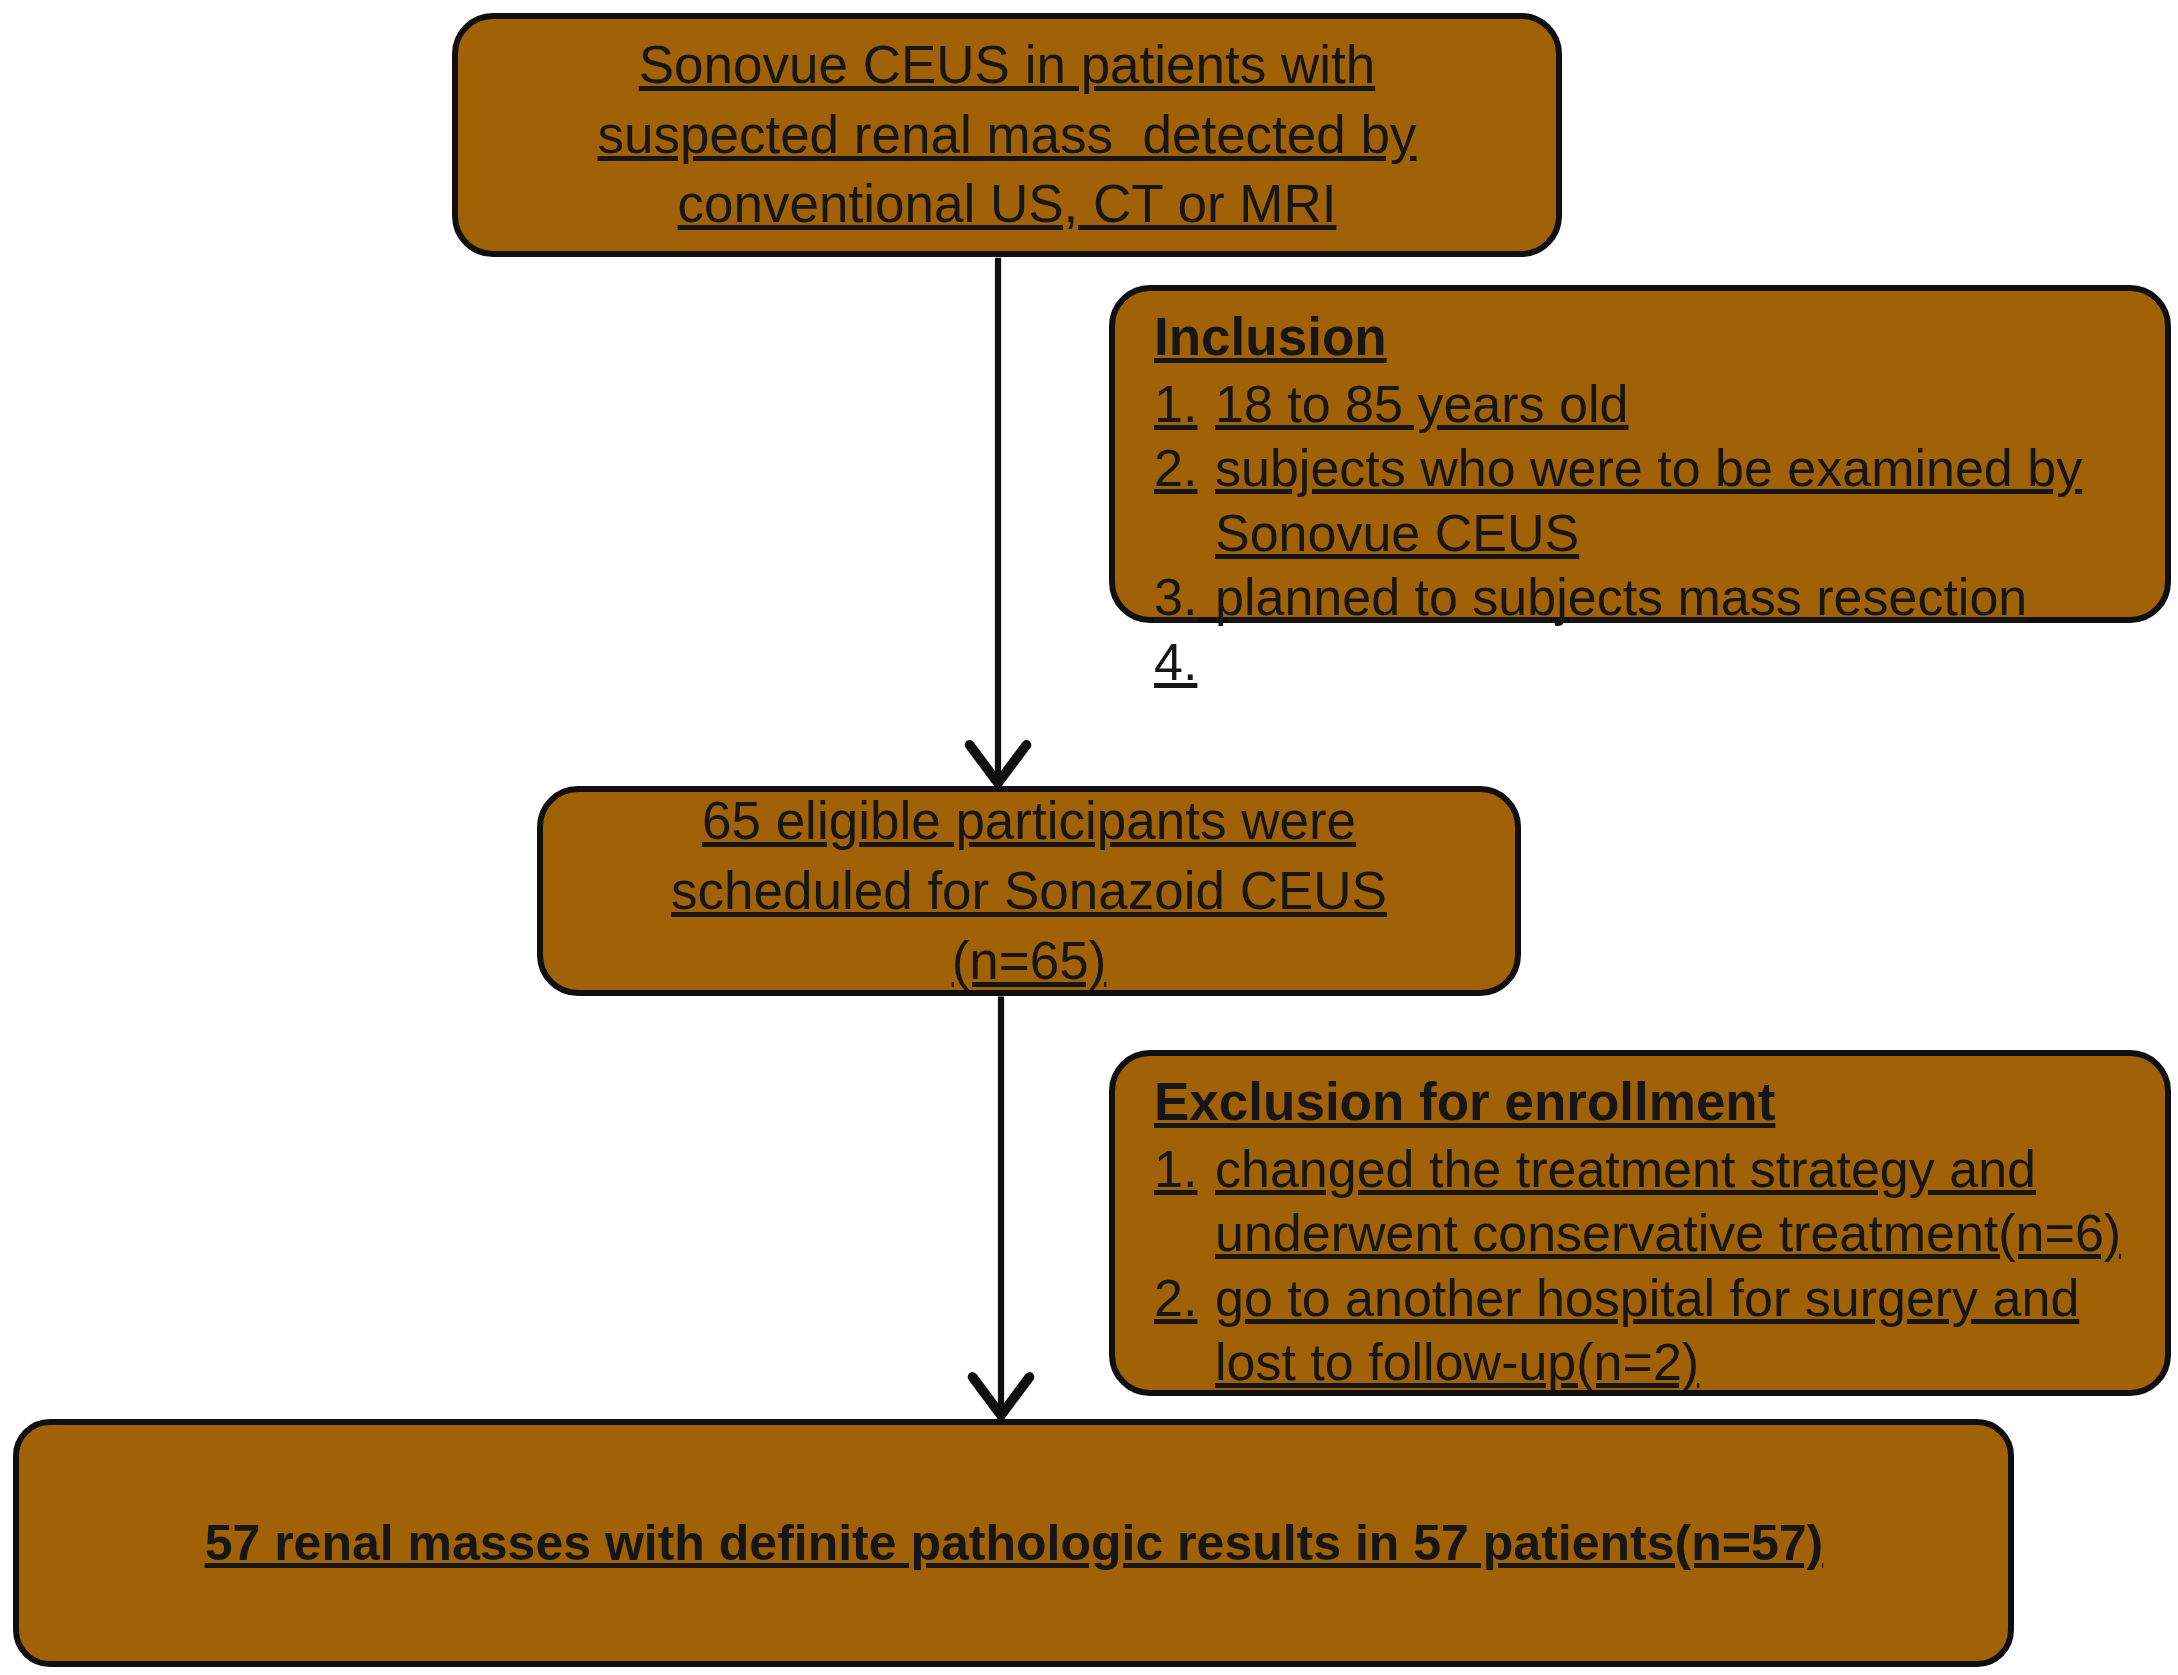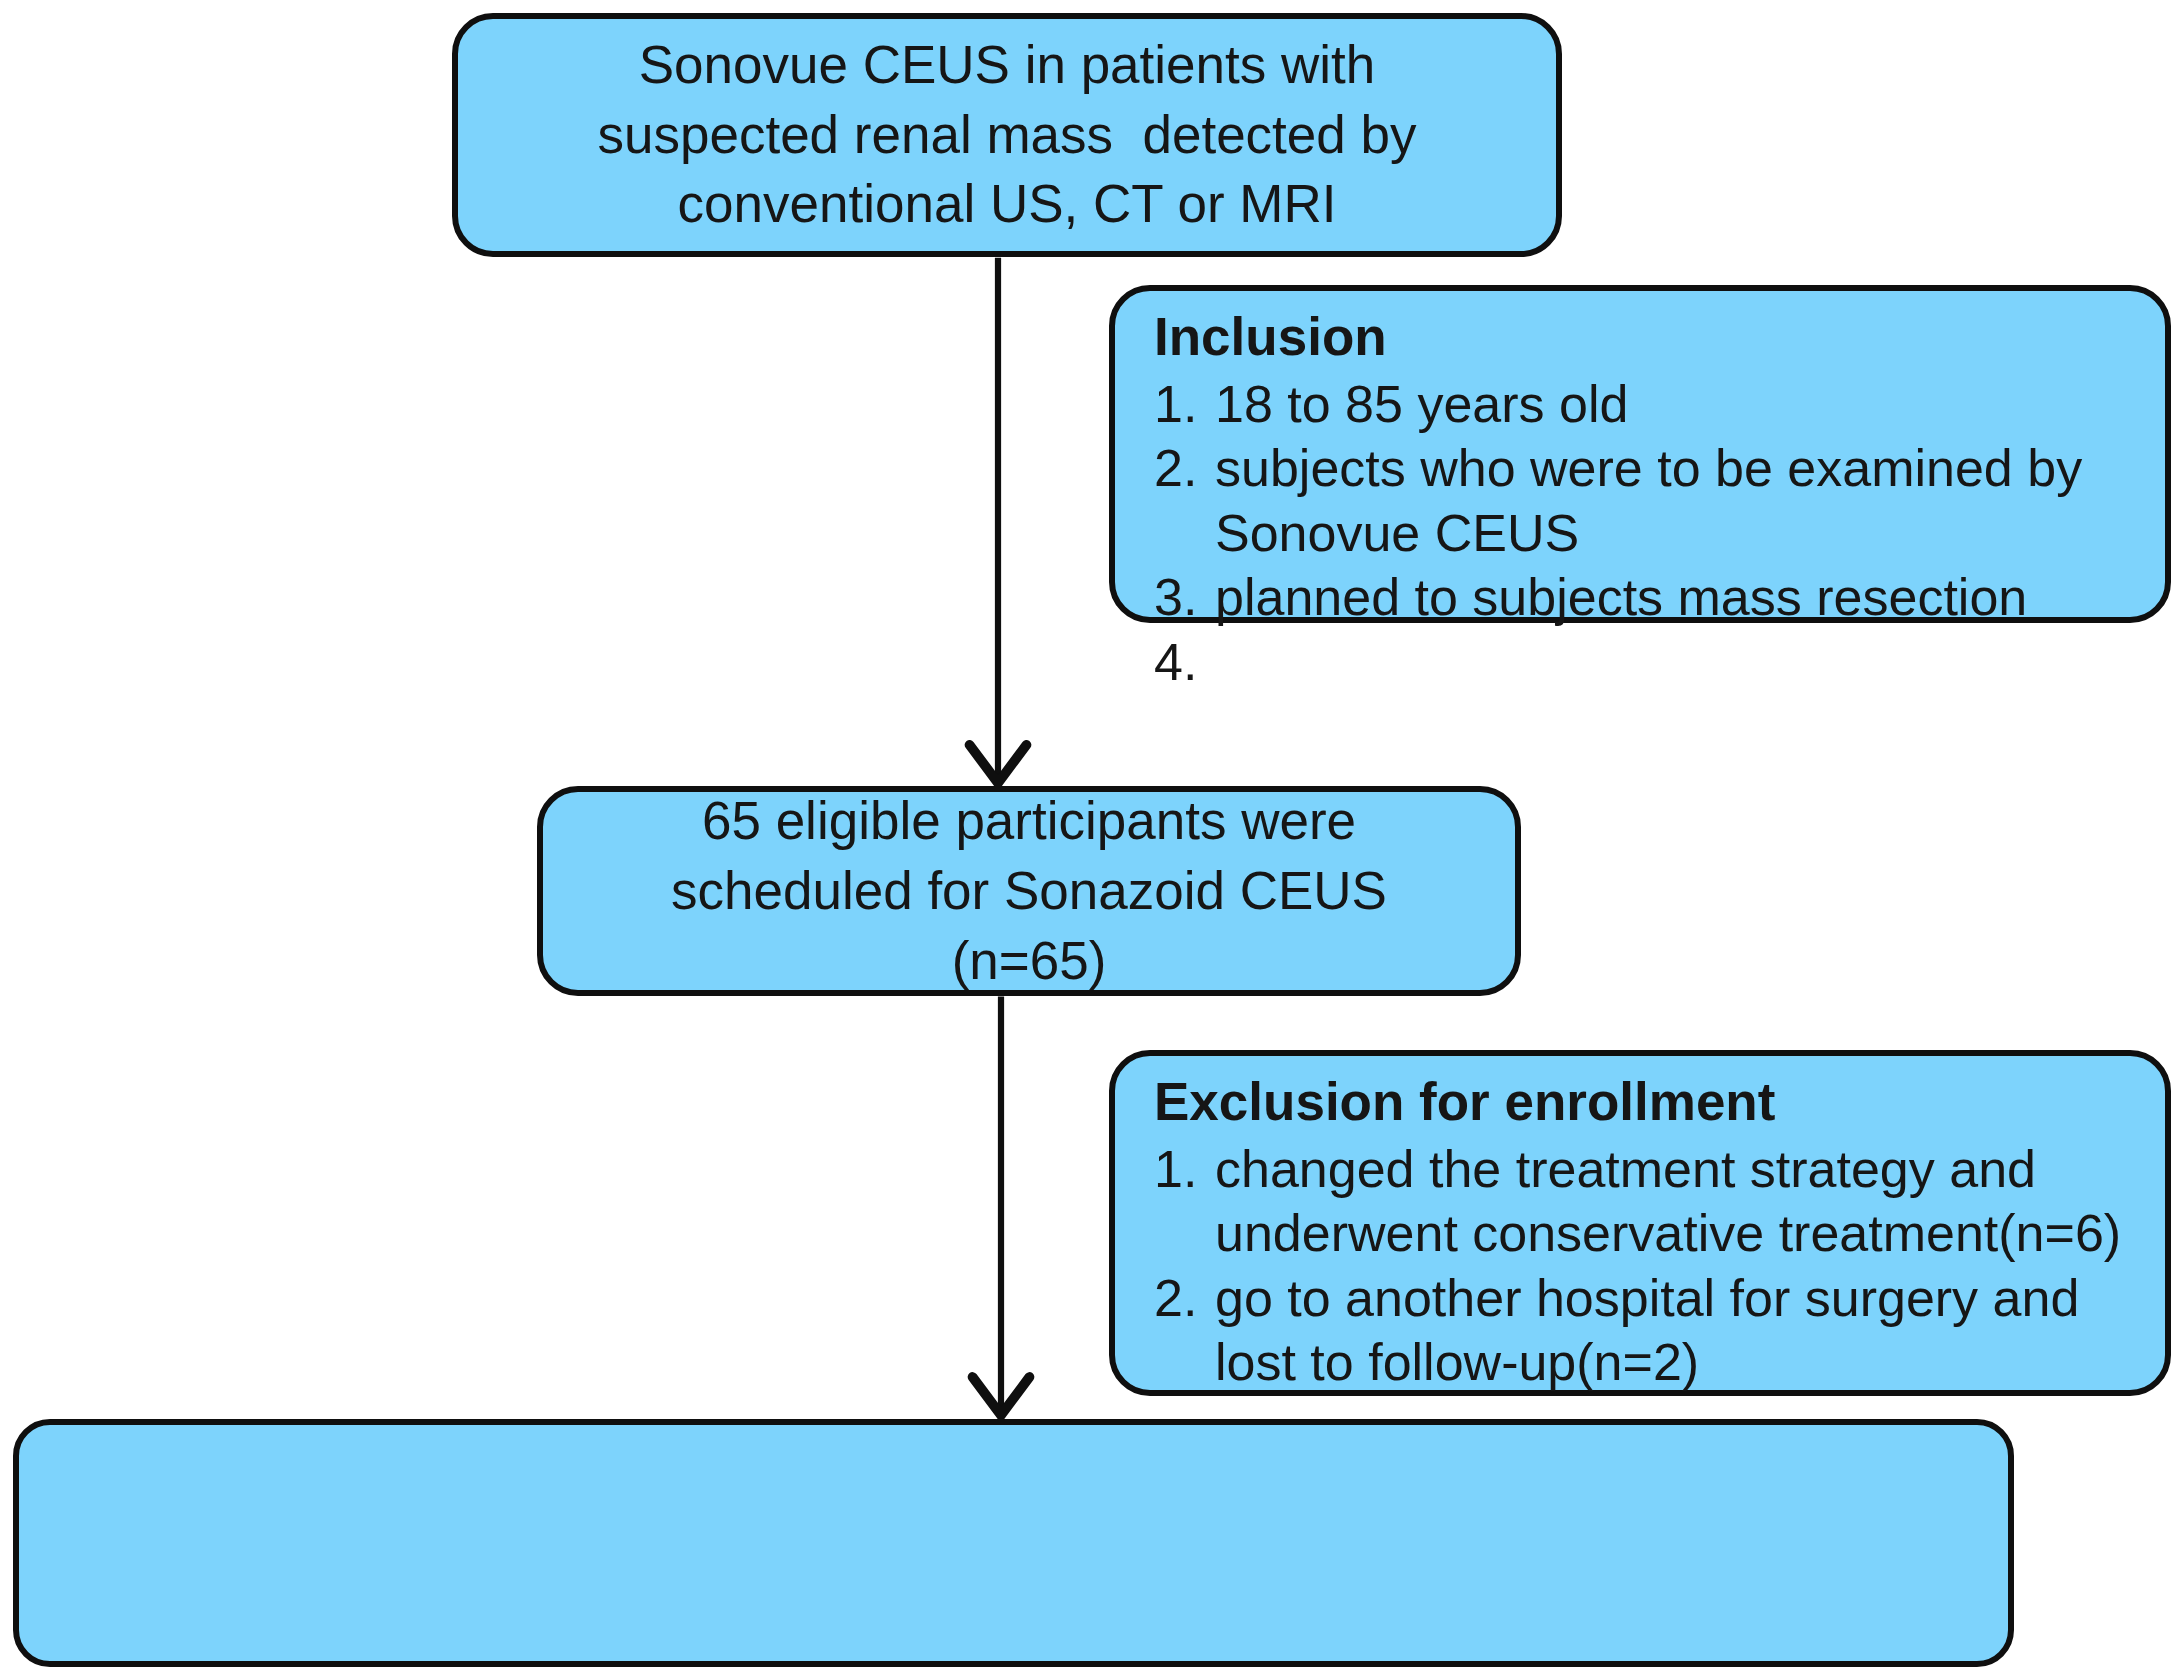--- a/index.html
+++ b/index.html
@@ -12,23 +12,24 @@
     width: 2179px;
     height: 1675px;
     background: #ffffff;
     font-family: "Liberation Sans", sans-serif;
     color: #161616;
     overflow: hidden;
   }
   .box {
     position: absolute;
     box-sizing: border-box;
-    background: #7dd3fc;
+    background: #a16207;
     border: 6.2px solid #0f0f0f;
     border-radius: 41px;
+    text-decoration: underline;
   }
   .center-box {
     display: flex;
     align-items: center;
     justify-content: center;
     text-align: center;
   }
   .center-text {
     white-space: pre-line;
     font-size: 53px;
@@ -144,16 +145,17 @@
 underwent conservative treatment(n=6)</span>
     </div>
     <div class="crit-item">
       <span class="crit-num">2.</span>
       <span class="crit-text">go to another hospital for surgery and
 lost to follow-up(n=2)</span>
     </div>
   </div>
 
   <div class="box outcome-box" style="left:13.4px; top:1419px; width:2001px; height:248px;">
+    <div class="outcome-headline">57 renal masses with definite pathologic results in 57 patients(n=57)</div>
   </div>
 
 </div>
 
 
 </body></html>

